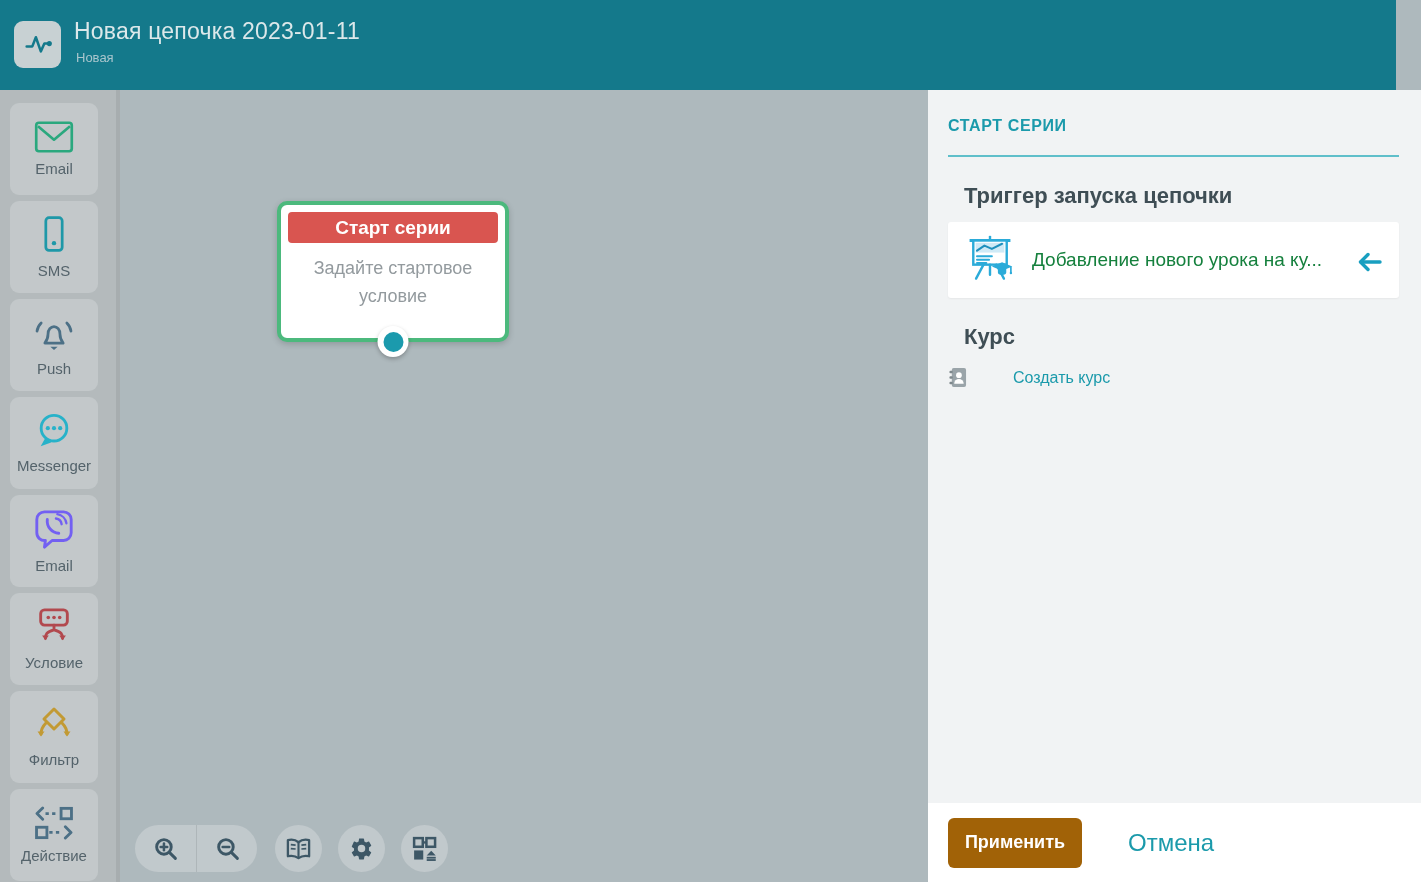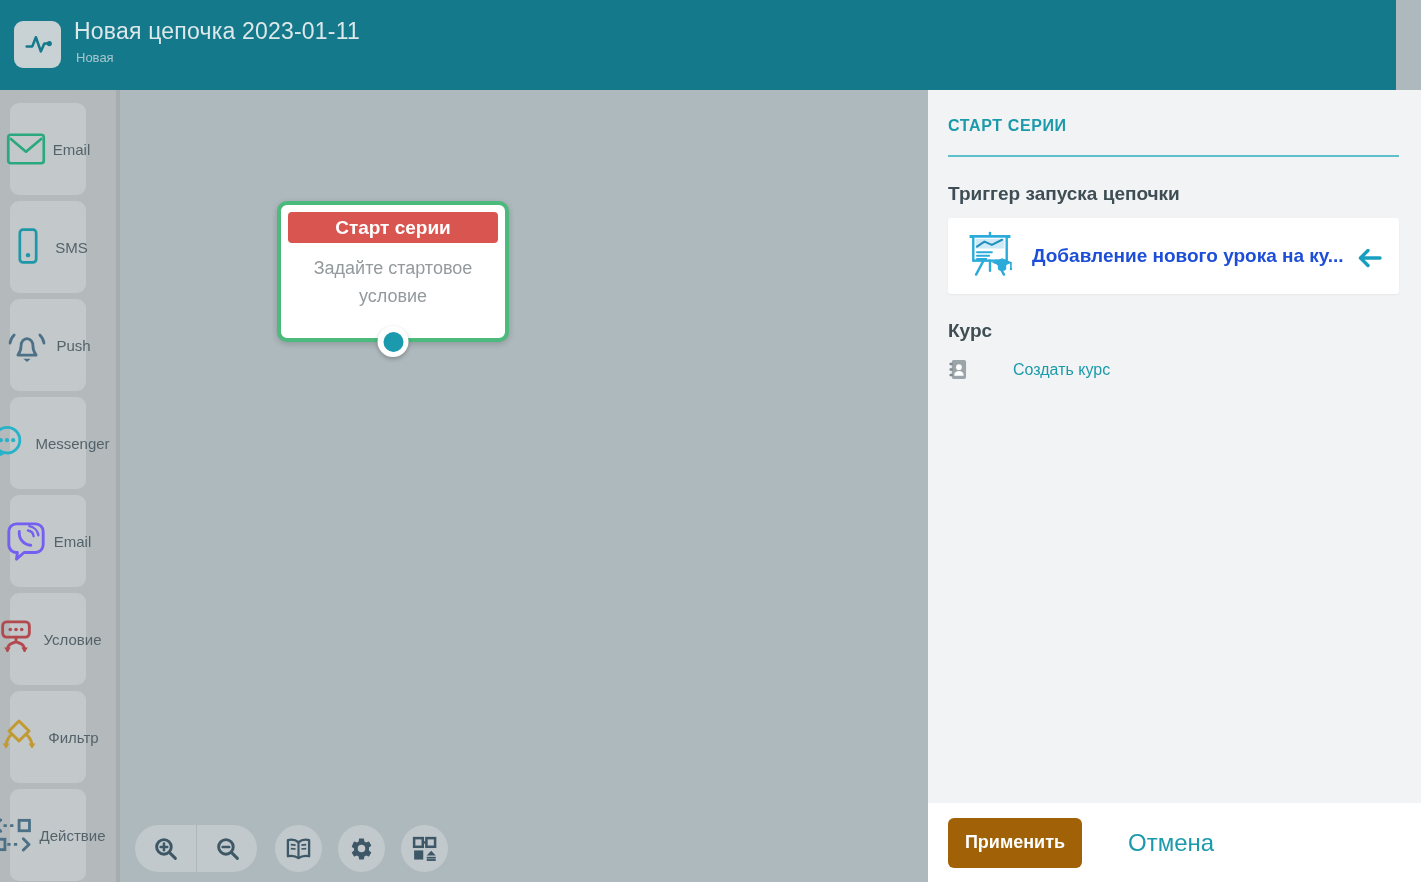--- a/index.html
+++ b/index.html
@@ -10,21 +10,21 @@
   
   .topbar { position:absolute; left:0; top:0; width:1396px; height:90px; background:#14798b; z-index:30; }
   .logo { position:absolute; left:14px; top:21px; width:47px; height:47px; border-radius:9px; background:#c8d1d3; display:flex; align-items:center; justify-content:center; }
   .title-block { position:absolute; left:74px; top:18px; }
   .page-title { color:#dce8ea; font-size:23px; font-weight:400; letter-spacing:.2px; }
   .page-subtitle { color:#a9c6cd; font-size:13px; margin-top:5px; margin-left:2px; }
   .header-actions { position:absolute; right:0; top:0; height:90px; }
 
   
   .sidebar { position:absolute; left:0; top:90px; width:120px; height:792px; background:#b4babc; border-right:4px solid #a7adaf; z-index:20; }
-  .side-item { position:absolute; left:10px; width:76px; height:92px; border-radius:9px; background:#c3c8ca; display:flex; flex-direction:row; align-items:center; justify-content:center; gap:7px; cursor:pointer; }
+  .side-item { position:absolute; left:10px; width:88px; height:92px; border-radius:9px; background:#c3c8ca; display:flex; flex-direction:column; align-items:center; justify-content:center; gap:7px; cursor:pointer; }
   .side-item .lbl { font-size:15px; color:#54636b; }
 
   
   .canvas { position:absolute; left:124px; top:90px; width:804px; height:792px; background:#aeb9bd; }
   .node { position:absolute; left:153px; top:111px; width:232px; height:141px; background:#fff; border:4px solid #4cb97d; border-radius:10px; box-shadow:0 2px 6px rgba(0,0,0,.18); cursor:pointer; }
   .node-header { margin:7px; height:31px; background:#d95550; border-radius:4px; color:#fff; font-size:19px; font-weight:700; display:flex; align-items:center; justify-content:center; }
   .node-body { margin-top:12px; padding:0 18px; color:#939a9e; font-size:18px; text-align:center; line-height:1.55; }
   .connector { position:absolute; left:50%; bottom:-19px; transform:translateX(-50%); width:31px; height:31px; border-radius:50%; background:#fff; box-shadow:0 2px 4px rgba(0,0,0,.25); display:flex; align-items:center; justify-content:center; cursor:pointer; }
   .connector-dot { width:20px; height:20px; border-radius:50%; background:#1b9aad; }
 
@@ -35,23 +35,23 @@
   .circ-btn { width:47px; height:47px; border-radius:50%; border:none; background:#c1c9cc; cursor:pointer; display:flex; align-items:center; justify-content:center; }
   .circ-btn.book { margin-left:18px; }
   .circ-btn.gearb { margin-left:16px; }
   .circ-btn.schema { margin-left:16px; }
 
   
   .panel { position:absolute; left:928px; top:90px; width:493px; height:792px; background:#f1f3f4; z-index:25; }
   .panel-content { position:absolute; left:0; top:0; right:0; bottom:79px; padding:27px 22px 0 20px; }
   .panel-title { color:#1b9aab; font-size:16px; font-weight:700; letter-spacing:.6px; }
   .panel-divider { margin-top:20px; height:2px; background:#5fbfca; }
-  .field-label { margin-top:26px; color:#3f4e55; font-size:19px; font-weight:700; }
+  .field-label { margin-top:26px; color:#3f4e55; font-size:22px; font-weight:700;margin-left:16px; }
   .trigger-card { margin-top:13px; height:76px; background:#fff; border-radius:3px; box-shadow:0 1px 2px rgba(0,0,0,.05); display:flex; align-items:center; padding:0 16px; cursor:pointer; }
-  .trigger-text { flex:1; margin-left:16px; color:#1d4ed8; font-size:19px; white-space:nowrap; overflow:hidden;font-weight:bold; }
+  .trigger-text { flex:1; margin-left:16px; color:#15803d; font-size:19px; white-space:nowrap; overflow:hidden; }
   .trigger-back { background:none; border:none; cursor:pointer; display:flex; align-items:center; padding:4px 0 0 6px; }
   .select-box { margin-top:13px; height:47px; background:#fff; border:1px solid #d9dee1; border-radius:5px; display:flex; align-items:center; padding:0 16px; cursor:pointer; }
   .select-value { flex:1; color:#5d676e; font-size:18px; white-space:nowrap; overflow:hidden; }
   .create-link { margin-top:17px; display:flex; align-items:center; gap:10px; cursor:pointer; width:max-content; }
   .create-link .link-text { color:#1b9aab; font-size:16px;margin-left:36px; }
   .toggle-row { margin-top:32px; display:flex; align-items:center; justify-content:space-between; }
   .toggle-row .field-label { margin-top:0; }
   .toggle { position:relative; width:44px; height:20px; border-radius:10px; background:#a9abaa; cursor:pointer; margin-right:8px; }
   .toggle-knob { position:absolute; left:-12px; top:-5px; width:30px; height:30px; border-radius:50%; background:#fdfdfc; box-shadow:0 1px 3px rgba(0,0,0,.3); }
   .panel-footer { position:absolute; left:0; bottom:0; width:493px; height:79px; background:#fff; display:flex; align-items:center; padding-left:20px; }

